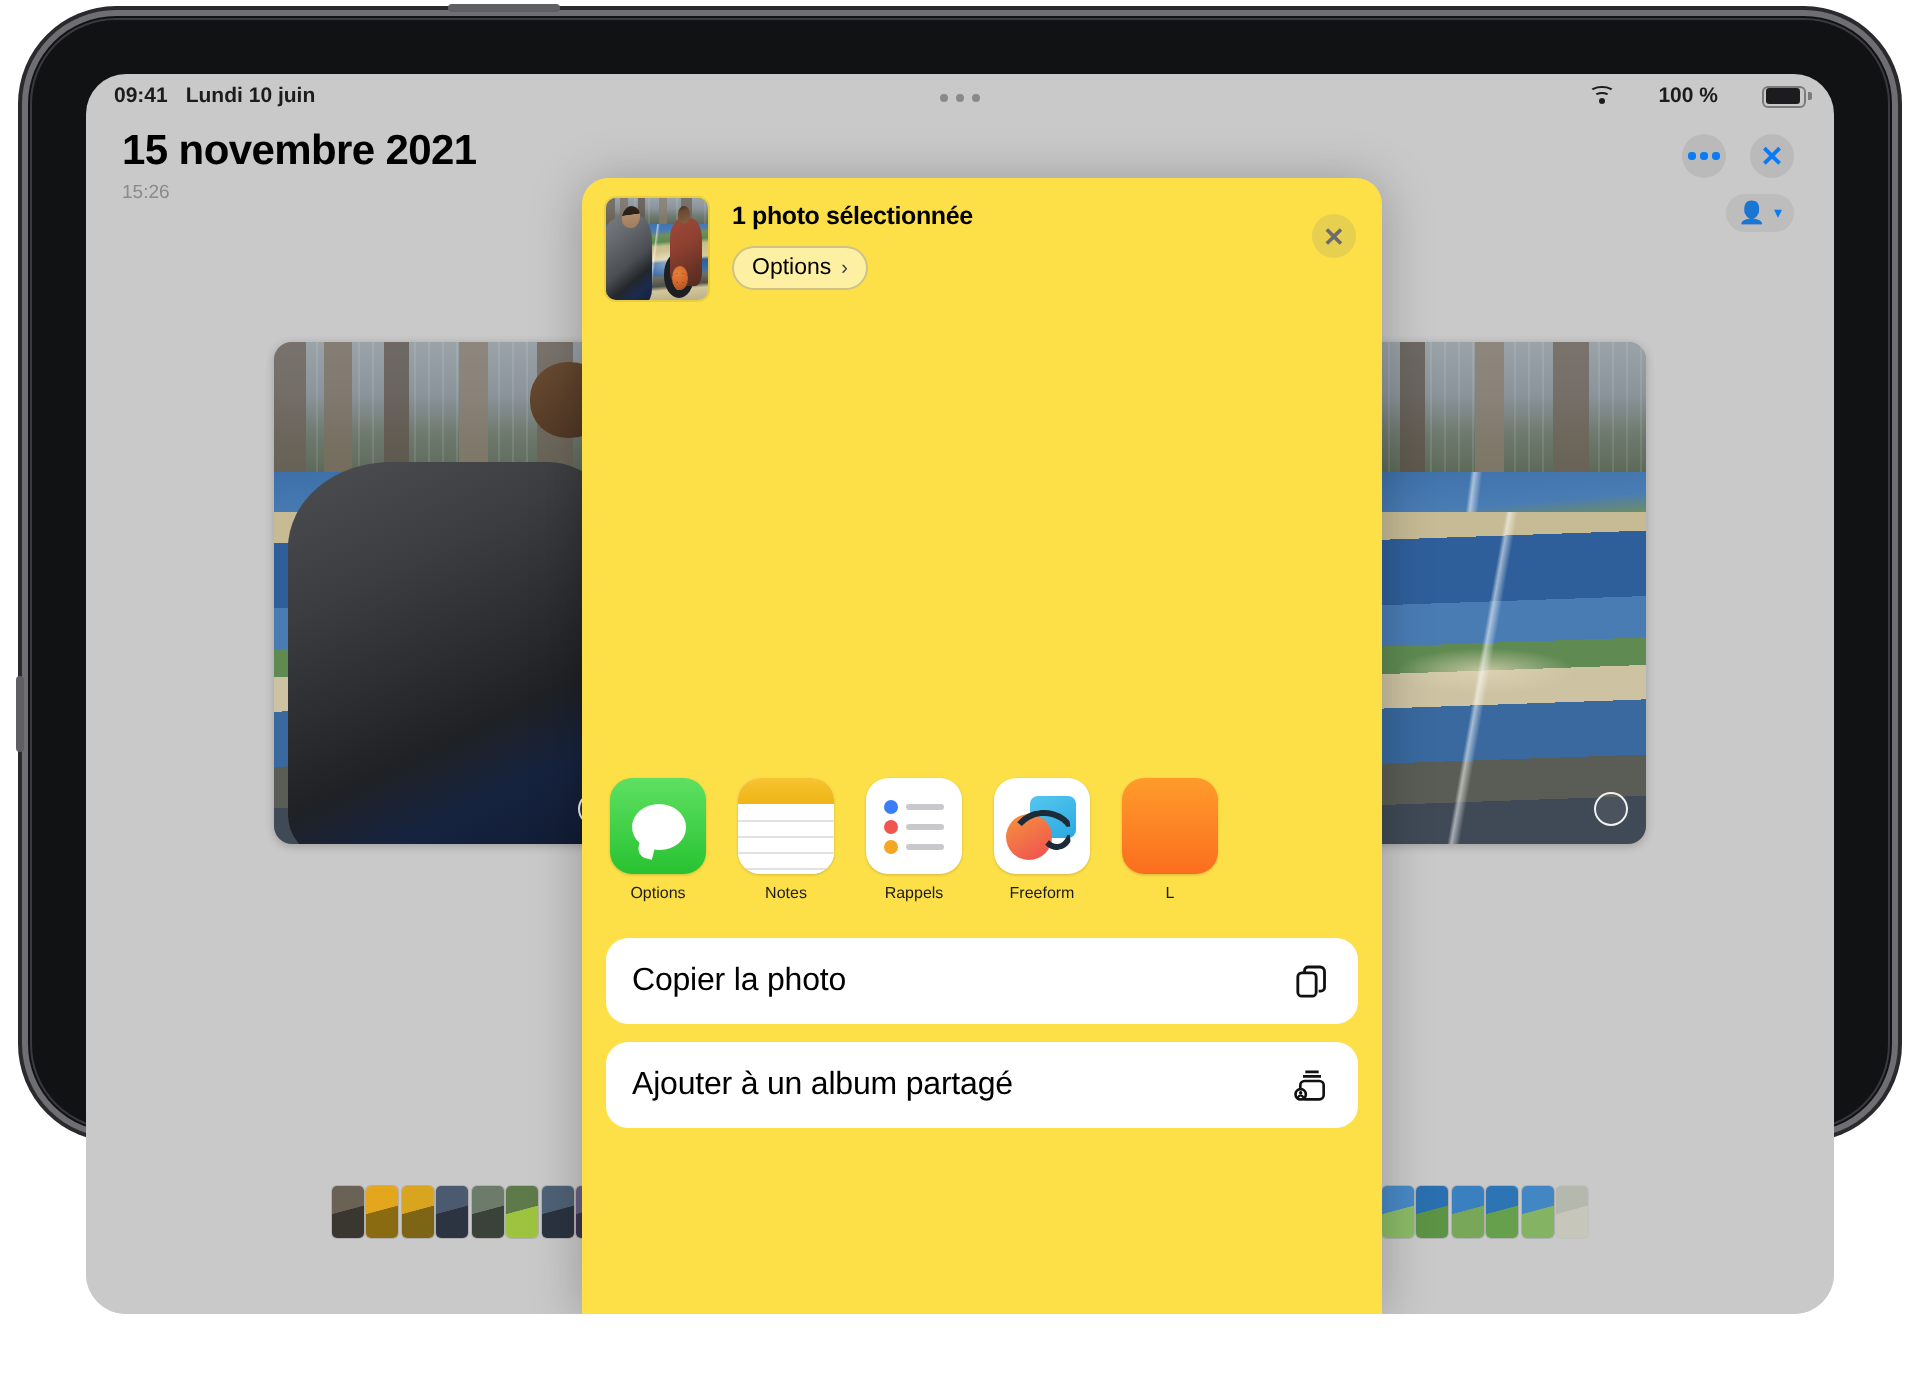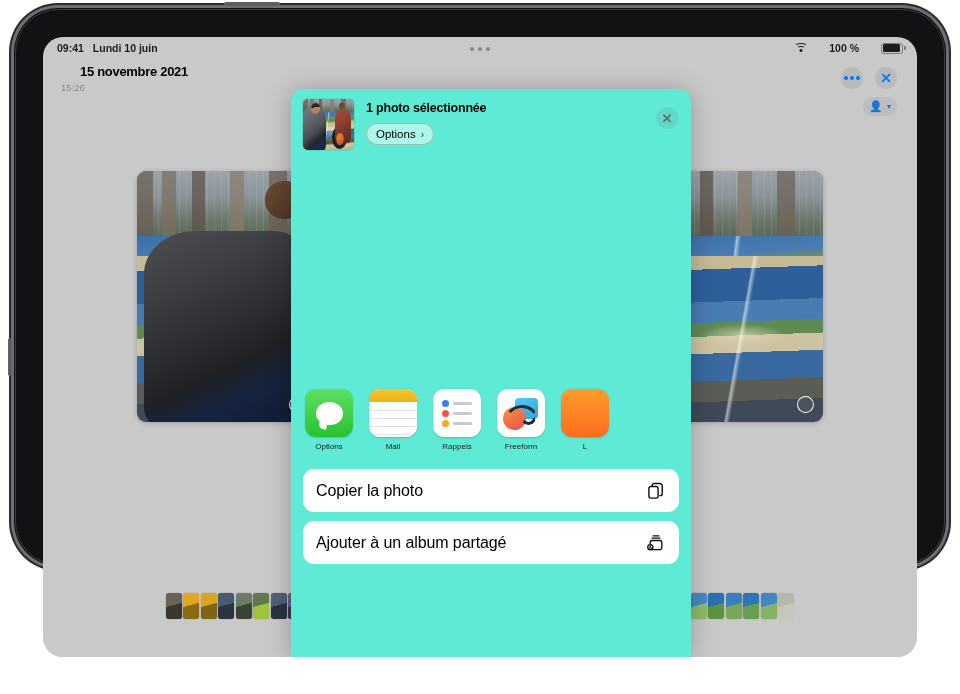--- a/index.html
+++ b/index.html
@@ -99,21 +99,21 @@
   }
 
   
   #photos-app {
     position: absolute; left: 0; top: 22px;
     width: 100%; height: calc(100% - 22px);
     background: #c9c9c9;
   }
 
   #date-header { position: absolute; left: 18px; top: 5px; }
-  #date-title { font-size: 13px; font-weight: bold; color: #000; letter-spacing: -.3px; margin-left: 19px; }
+  #date-title { font-size: 21px; font-weight: bold; color: #000; letter-spacing: -.3px; }
   #date-time { font-size: 9.5px; color: #8a8a8e; margin-top: 3px; }
 
   
   #topbar-actions {
     position: absolute; right: 20px; top: 8px;
     display: flex; gap: 12px; align-items: center;
   }
   .round-btn {
     width: 22px; height: 22px; border-radius: 50%;
     background: rgba(120,120,128,.18);
@@ -292,21 +292,21 @@
     background:
       linear-gradient(100deg, transparent 52%, rgba(255,255,255,.55) 53%, transparent 55%),
       radial-gradient(ellipse 36% 10% at 55% 48%, rgba(220,212,178,.8), transparent 70%);
   }
 
   
   #share-sheet {
     position: absolute;
     left: 248px; top: 52px;
     width: 400px; height: 568px;
-    background: #5eead4;
+    background: #fde047;
     border-radius: 13px 13px 0 0;
     box-shadow: 0 2px 26px rgba(0,0,0,.26);
     overflow: hidden;
   }
 
   #sheet-header {
     position: relative;
     height: 68px;
     padding: 10px 12px 0 12px;
     display: flex; gap: 12px;
@@ -688,21 +688,21 @@
 
       <div id="apps-row">
           <div class="app-item">
             <div class="app-icon ic-messages">
               <b></b>
             </div>
             <div class="app-label">Options</div>
           </div>
           <div class="app-item">
             <div class="app-icon ic-notes"></div>
-            <div class="app-label">Mail</div>
+            <div class="app-label">Notes</div>
           </div>
           <div class="app-item">
             <div class="app-icon ic-rappels">
               <u style="top:11px;background:#3b7df5"></u>
               <s style="top:13px"></s>
               <u style="top:21px;background:#f0554e"></u>
               <s style="top:23px"></s>
               <u style="top:31px;background:#f5a623"></u>
               <s style="top:33px"></s>
             </div>

